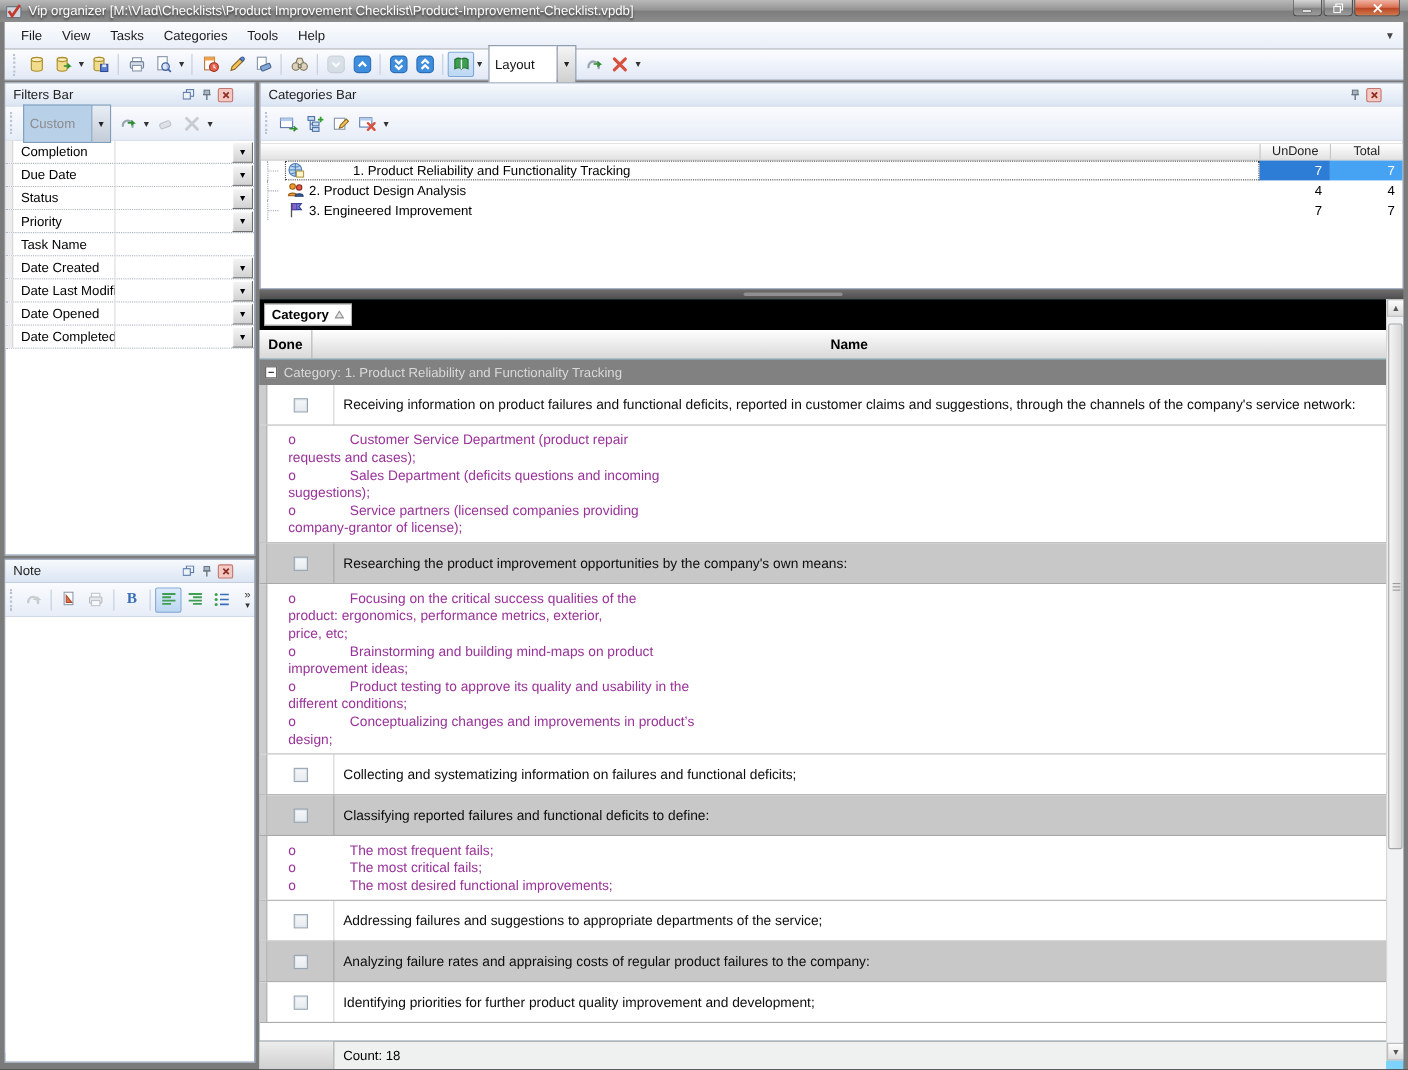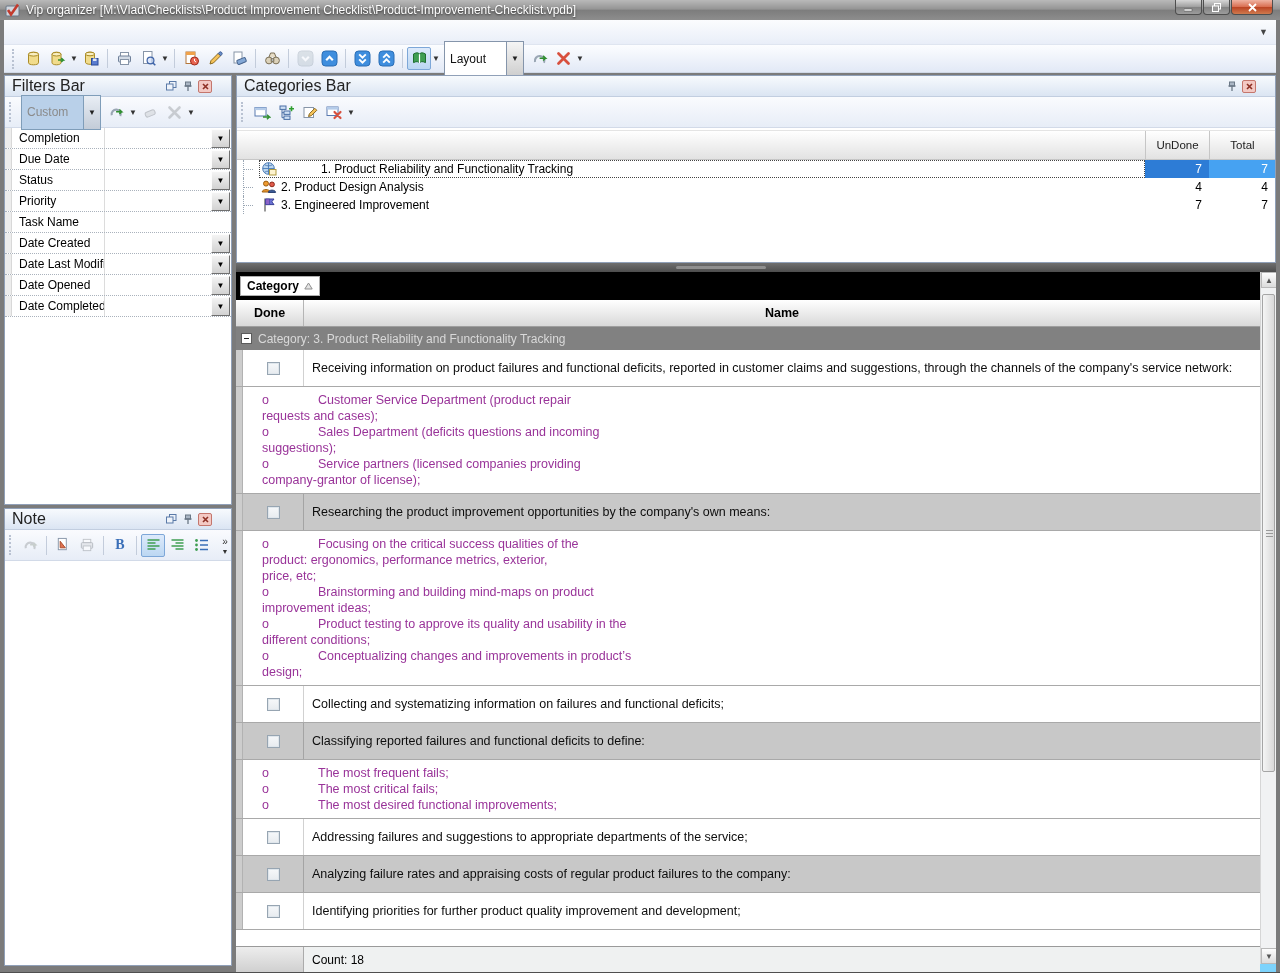--- a/index.html
+++ b/index.html
@@ -21,52 +21,52 @@
   .tbtn{width:24px;height:23px;display:flex;align-items:center;justify-content:center;flex:none;}
   .tbtn.pressed{border:1px solid #7da7d8;border-radius:2px;background:linear-gradient(#ddeafb,#bcd7f2);}
   .tbtn.disabled{opacity:.5;filter:grayscale(.7);}
   .dd{width:10px;height:23px;display:flex;align-items:center;justify-content:center;font-size:8px;color:#333;flex:none;}
   .tsep{width:1px;height:19px;background:#c3ccdb;margin:0 4px;flex:none;}
   .combo{display:flex;height:35px;margin:0 3px;flex:none;}
   .combo .field{width:62px;background:#fff;border:1px solid #8595ab;border-right:none;font-size:12px;color:#111;display:flex;align-items:center;padding-left:5px;}
   .combo .btn{width:18px;border:1px solid #8595ab;background:linear-gradient(#f5f5f5,#cfcfcf);display:flex;align-items:center;justify-content:center;font-size:8px;color:#222;}
   
   .panel{position:absolute;background:#fff;border:1px solid #90a0b8;}
-  .p-header{height:21px;background:linear-gradient(#f7fafd,#dbe5f3);border-bottom:1px solid #c2cee0;display:flex;align-items:center;padding:0 19px 0 7px;font-size:16px;color:#222;}
+  .p-header{height:21px;background:linear-gradient(#f7fafd,#dbe5f3);border-bottom:1px solid #c2cee0;display:flex;align-items:center;padding:0 19px 0 7px;font-size:12px;color:#222;}
   .ph-btns{margin-left:auto;display:flex;gap:3px;align-items:center;}
   .ph-btn{width:14px;height:13px;display:flex;align-items:center;justify-content:center;}
   .ph-close{width:14px;height:13px;background:#f3c9c4;border:1px solid #c4766d;border-radius:2px;display:flex;align-items:center;justify-content:center;}
   .p-toolbar{height:31px;background:linear-gradient(#fafbfe,#e7edf7);border-bottom:1px solid #d2dae8;display:flex;align-items:center;padding-left:4px;}
   
   .f-row{height:21px;display:flex;align-items:stretch;border-bottom:1px dotted #aab2bc;font-size:12px;color:#000;}
   .f-gutter{width:7px;background:#ededed;border-right:1px solid #d8d8d8;flex:none;}
   .f-label{width:93px;padding-left:7px;display:flex;align-items:center;white-space:nowrap;overflow:hidden;border-right:1px solid #dcdcdc;flex:none;}
   .f-value{flex:1;}
   .fdd{width:19px;height:19px;margin:1px 1px 0 0;border:1px solid;border-color:#fdfdfd #6f6f6f #6f6f6f #fdfdfd;background:linear-gradient(#f4f4f4,#d2d2d2);display:flex;align-items:center;justify-content:center;font-size:8px;color:#000;flex:none;}
   
-  .cat-colhdr{height:30px;display:flex;background:linear-gradient(#ffffff,#e2e2e2);border-top:1px solid #e4e4e4;border-bottom:1px solid #c6c6c6;font-size:11.5px;color:#222;margin-top:2px;}
+  .cat-colhdr{height:16px;display:flex;background:linear-gradient(#ffffff,#e2e2e2);border-top:1px solid #e4e4e4;border-bottom:1px solid #c6c6c6;font-size:11.5px;color:#222;margin-top:2px;}
   .cat-colhdr .sp{flex:1;}
   .cat-colhdr .c{width:64px;display:flex;align-items:center;justify-content:center;border-left:1px solid #c6c6c6;flex:none;}
   .cat-row{height:18px;display:flex;align-items:center;font-size:12px;color:#000;}
   .tree-pad{width:16px;height:100%;border-left:1px dotted #9aa6b4;margin-left:6px;position:relative;flex:none;}
   .tree-pad:after{content:"";position:absolute;top:50%;left:0;width:9px;border-top:1px dotted #9aa6b4;}
   .cat-main{flex:1;display:flex;align-items:center;height:100%;padding-left:2px;gap:4px;}
   .cat-main.selected{outline:1px dotted #444;outline-offset:-1px;gap:44px;}
   .cat-num{width:64px;height:100%;display:flex;align-items:center;justify-content:flex-end;padding-right:7px;flex:none;}
   .cat-num.sel1{background:var(--selection-blue,#2d7cd6);color:#fff;}
   .cat-num.sel2{background:var(--selection-blue-light,#46a2f2);color:#fff;}
   
   .hsplit{position:absolute;left:236px;top:263px;width:1040px;height:9px;background:linear-gradient(#6f6f6f,#4d4d4d);}
   .hsplit span{position:absolute;left:440px;top:3px;width:90px;height:3px;background:#8f8f8f;border-radius:2px;}
   
   .gridpanel{position:absolute;left:236px;top:272px;width:1040px;height:700px;background:#7dd3fc;padding-left:28px;}
   .band{position:absolute;left:0;top:0;right:16px;height:28px;background:#000;display:flex;align-items:center;padding-left:4px;}
   .groupbox{background:#fff;border:1px solid #b0b0b0;height:20px;display:flex;align-items:center;gap:5px;padding:0 6px;font-size:12px;font-weight:bold;color:#000;}
   .colhdr{position:absolute;left:0;top:28px;right:16px;height:27px;background:linear-gradient(#ffffff,#d8d8d8);border-bottom:1px solid #9e9e9e;display:flex;font-weight:bold;font-size:12.5px;color:#000;}
-  .colhdr .done{width:68px;display:flex;align-items:center;justify-content:center;border-right:1px solid #b5b5b5;flex:none;}
+  .colhdr .done{width:48px;display:flex;align-items:center;justify-content:center;border-right:1px solid #b5b5b5;flex:none;}
   .colhdr .name{flex:1;display:flex;align-items:center;justify-content:center;}
   .grouprow{position:absolute;left:0;top:55px;right:16px;height:23px;background:var(--group-row,#818181);display:flex;align-items:center;padding-left:5px;gap:6px;font-size:12px;color:#d9d9d9;}
   .collapse{width:11px;height:11px;background:#fff;border:1px solid #5c5c5c;position:relative;flex:none;}
   .collapse:after{content:"";position:absolute;left:2px;top:4px;width:5px;height:1px;background:#222;}
   .rows{position:absolute;left:0;top:78px;right:16px;bottom:26px;overflow:hidden;background:#fff;}
   .trow{display:flex;align-items:stretch;min-height:37px;border-bottom:1px solid #a9a9a9;background:#fff;}
   .trow.alt{background:var(--alt-row,#c8c8c8);}
   .indent{width:7px;background:#cdcdcd;border-right:1px solid #b2b2b2;flex:none;}
   .done-cell{width:61px;display:flex;align-items:center;justify-content:center;border-right:1px solid rgba(0,0,0,.18);flex:none;}
   .cb{width:13px;height:13px;border:1px solid #97a5b2;background:linear-gradient(#f6f8fa,#e7ebef);box-shadow:inset 0 0 0 1px #dfe6ec;}
@@ -114,20 +114,28 @@
         </div>
       <div class="win-btn close">
           <svg width="9" height="9">
             <path d="M1 1l7 7M8 1L1 8" stroke="#fff" stroke-width="1.8"></path>
           </svg>
         </div>
     </div>
   </div>
 
   <div class="menubar">
+    <span id="menu-items" style="display:flex">
+        <div class="menu-item">File</div>
+        <div class="menu-item">View</div>
+        <div class="menu-item">Tasks</div>
+        <div class="menu-item">Categories</div>
+        <div class="menu-item">Tools</div>
+        <div class="menu-item">Help</div>
+      </span>
     <span class="overflow">▼</span>
   </div>
 
   <div class="toolbar">
     <span class="grip"></span>
     <span class="tbtn">
         <svg width="17" height="17" viewBox="0 0 17 17">
           <path d="M3.5 4.2c0-1.2 2.2-2 5-2s5 .8 5 2v8.6c0 1.2-2.2 2-5 2s-5-.8-5-2z" fill="#f1dc8c" stroke="#ab8c26"></path>
           <ellipse cx="8.5" cy="4.2" rx="5" ry="1.9" fill="#f9efc2" stroke="#ab8c26"></ellipse>
         </svg>
@@ -548,21 +556,21 @@
             <path d="M4.5 1L8.2 7H.8z" fill="#e4e4e4" stroke="#8f8f8f"></path>
           </svg>
       </span>
     </div>
     <div class="colhdr">
       <span class="done">Done</span>
       <span class="name">Name</span>
     </div>
     <div class="grouprow">
       <span class="collapse"></span>
-      <span>Category: 3. Product Reliability and Functionality Tracking</span>
+      <span>Category: 1. Product Reliability and Functionality Tracking</span>
     </div>
     <div class="rows" id="grid-rows">
         <div class="trow">
           <span class="indent"></span>
           <div class="done-cell">
             <span class="cb"></span>
           </div>
           <div class="name-cell">Receiving information on product failures and functional deficits, reported in customer claims and suggestions, through the channels of the company's service network:</div>
         </div>
         <div class="nrow">

